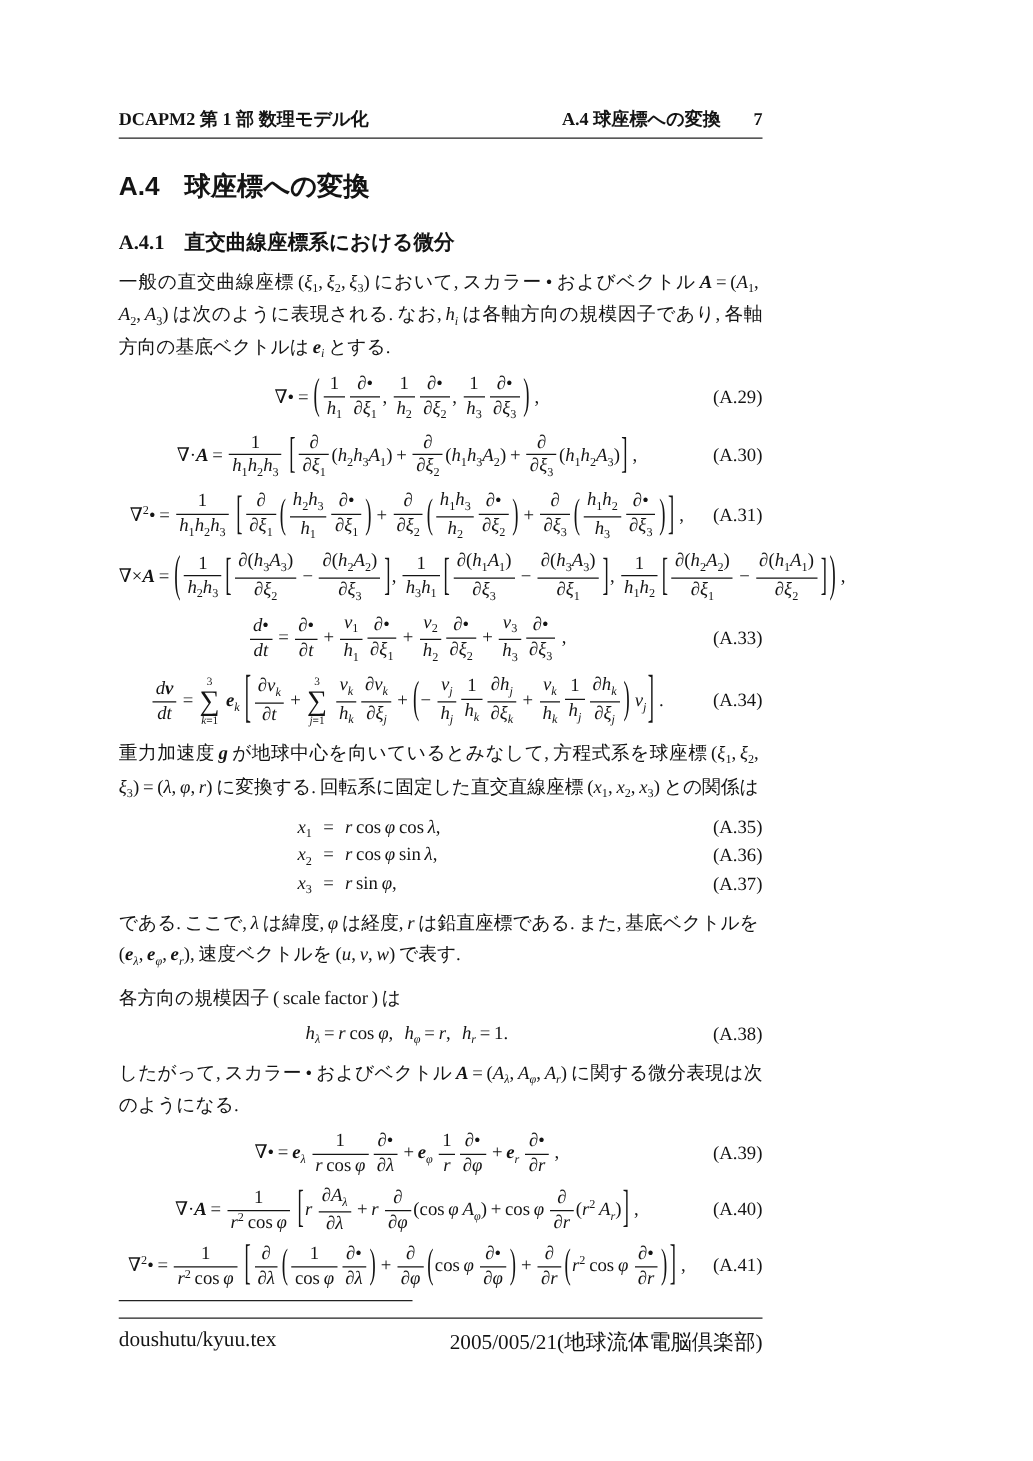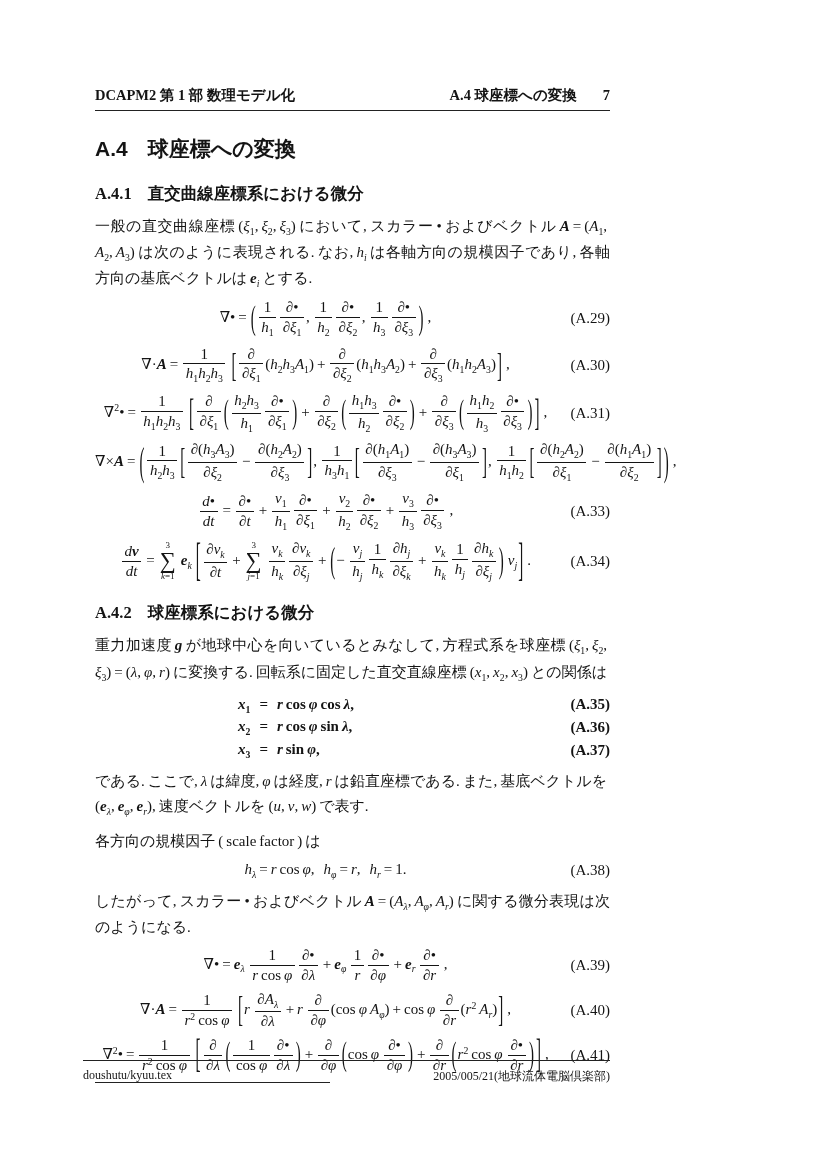--- a/index.html
+++ b/index.html
@@ -35,21 +35,21 @@
   h2.ssec .hnum{margin-right:16px;font-family:"Liberation Serif",serif;}
   
   p.par{margin:9px 0 0;line-height:1.68;text-align:justify;}
   
   .eq{display:flex;align-items:center;margin:7px 0;}
   .eq-body{flex:1 1 auto;text-align:center;white-space:nowrap;}
   .eq-num{flex:none;width:54px;text-align:right;}
   .eq.below{display:block;}
   .eq.below .eq-num{width:auto;margin-top:1px;}
   .eqgroup{margin:10px 0 6px;}
-  .eqgroup .eq{margin:4px 0;font-weight:bold;}
+  .eqgroup .eq{margin:4px 0;}
   .alignbox{display:inline-block;width:175px;text-align:left;white-space:nowrap;}
   
   .mi{font-style:italic;}
   .mbi{font-style:italic;font-weight:bold;}
   .mrm{font-style:normal;}
   .msp{display:inline-block;width:0.2em;}
   .msub{font-size:0.65em;vertical-align:-0.38em;}
   .msup{font-size:0.65em;vertical-align:0.55em;}
   .mfrac{display:inline-flex;flex-direction:column;align-items:center;
          vertical-align:middle;line-height:1.12;padding:0 2px;}
@@ -60,24 +60,24 @@
   .msig{font-size:1.5em;line-height:0.9;}
   .mlim{font-size:0.6em;line-height:1.25;}
   .mg{display:inline-block;vertical-align:middle;line-height:1;
       transform-origin:50% 50%;margin:0 1px;}
   
   .footnotes{margin-top:8px;font-size:12.5px;}
   .fn-rule{width:235px;border-top:1px solid #222;margin-bottom:5px;}
   .fn-line{margin-left:22px;line-height:1.3;}
   
   .ftr{
-    position:absolute;left:83px;right:148px;bottom:84px;
+    position:absolute;left:95px;right:148px;bottom:84px;
     border-top:1px solid #222;padding-top:7px;
     display:flex;justify-content:space-between;
-    font-size:12px;
+    font-size:17px;
   }
 </style>
 </head>
 <body>
 
 <div class="page">
 
   <header class="hdr">
     <span>DCAPM2 第 1 部 数理モデル化</span>
     <span class="hdr-right">
@@ -305,21 +305,20 @@
             <span class="mnum"><span class="mrm">1</span></span>
             <span class="mbar"></span>
             <span class="mden"><span class="mi">h</span><span class="msub"><span class="mi">j</span></span></span>
           </span><span class="mfrac">
             <span class="mnum"><span class="mi">∂h</span><span class="msub"><span class="mi">k</span></span></span>
             <span class="mbar"></span>
             <span class="mden"><span class="mi">∂ξ</span><span class="msub"><span class="mi">j</span></span></span>
           </span><span class="mg" style="transform: scaleY(2.4);">)</span><span class="msp"></span><span class="mi">v</span><span class="msub"><span class="mi">j</span></span><span class="mg" style="transform: scaleY(3.1);">]</span><span class="msp"></span><span class="mrm">.</span></div>
         <div class="eq-num">(A.34)</div>
       </div>
-      <h2 class="ssec"><span class="hnum">A.4.2</span><span>球座標系における微分</span></h2>
       <p class="par"><span class="mrm">重力加速度</span><span class="msp"></span><span class="mbi">g</span><span class="msp"></span><span class="mrm">が地球中心を向いているとみなして,</span><span class="msp"></span><span class="mrm">方程式系を球座標</span><span class="msp"></span><span class="mrm">(</span><span class="mi">ξ</span><span class="msub"><span class="mrm">1</span></span><span class="mrm">,</span><span class="msp"></span><span class="mi">ξ</span><span class="msub"><span class="mrm">2</span></span><span class="mrm">,</span><span class="msp"></span><span class="mi">ξ</span><span class="msub"><span class="mrm">3</span></span><span class="mrm">)</span><span class="msp"></span><span class="mrm">=</span><span class="msp"></span><span class="mrm">(</span><span class="mi">λ</span><span class="mrm">,</span><span class="msp"></span><span class="mi">φ</span><span class="mrm">,</span><span class="msp"></span><span class="mi">r</span><span class="mrm">)</span><span class="msp"></span><span class="mrm">に変換する.</span><span class="msp"></span><span class="mrm">回転系に固定した直交直線座標</span><span class="msp"></span><span class="mrm">(</span><span class="mi">x</span><span class="msub"><span class="mrm">1</span></span><span class="mrm">,</span><span class="msp"></span><span class="mi">x</span><span class="msub"><span class="mrm">2</span></span><span class="mrm">,</span><span class="msp"></span><span class="mi">x</span><span class="msub"><span class="mrm">3</span></span><span class="mrm">)</span><span class="msp"></span><span class="mrm">との関係は</span></p>
       <div class="eqgroup">
         <div class="eq">
           <div class="eq-body"><span class="alignbox"><span class="mi">x</span><span class="msub"><span class="mrm">1</span></span><span class="msp"></span><span class="msp"></span><span class="msp"></span><span class="mrm">=</span><span class="msp"></span><span class="msp"></span><span class="msp"></span><span class="mi">r</span><span class="msp"></span><span class="mrm">cos</span><span class="msp"></span><span class="mi">φ</span><span class="msp"></span><span class="mrm">cos</span><span class="msp"></span><span class="mi">λ</span><span class="mrm">,</span></span></div>
           <div class="eq-num">(A.35)</div>
         </div>
         <div class="eq">
           <div class="eq-body"><span class="alignbox"><span class="mi">x</span><span class="msub"><span class="mrm">2</span></span><span class="msp"></span><span class="msp"></span><span class="msp"></span><span class="mrm">=</span><span class="msp"></span><span class="msp"></span><span class="msp"></span><span class="mi">r</span><span class="msp"></span><span class="mrm">cos</span><span class="msp"></span><span class="mi">φ</span><span class="msp"></span><span class="mrm">sin</span><span class="msp"></span><span class="mi">λ</span><span class="mrm">,</span></span></div>
           <div class="eq-num">(A.36)</div>
         </div>

